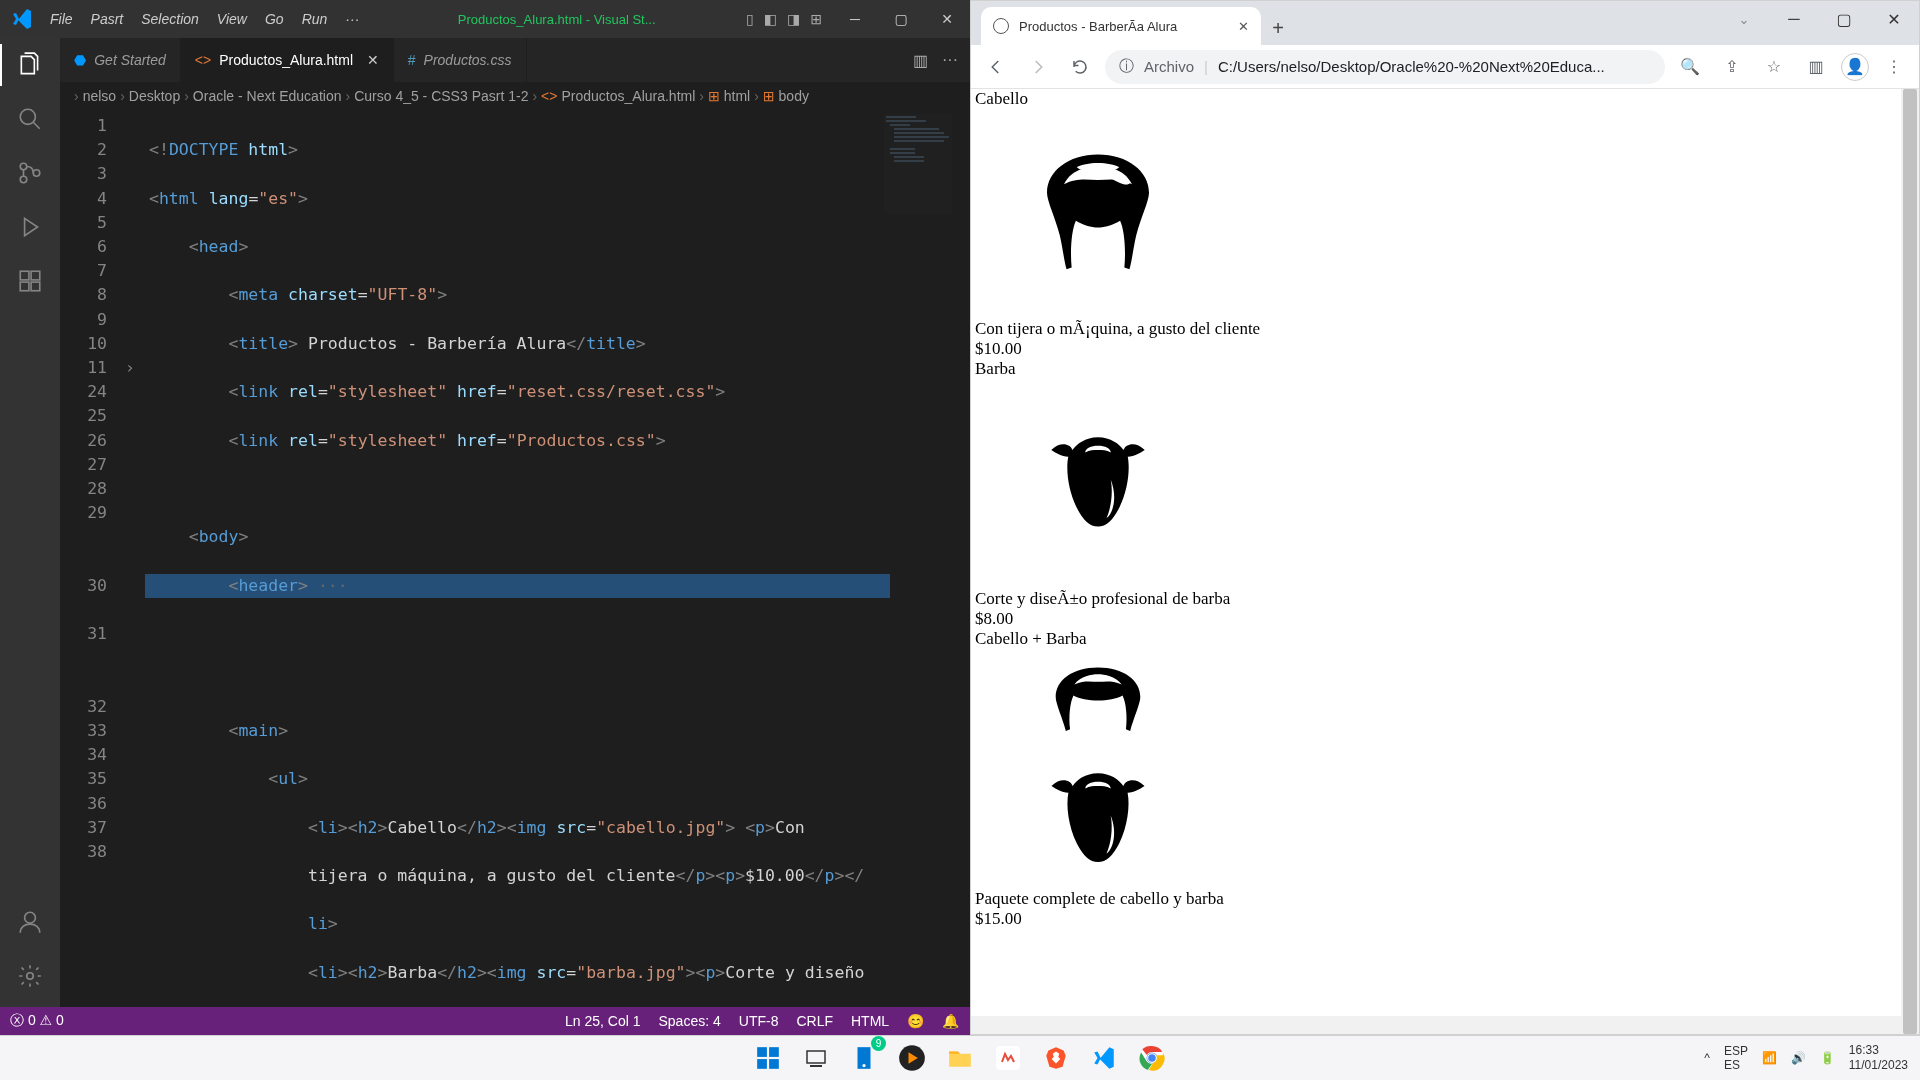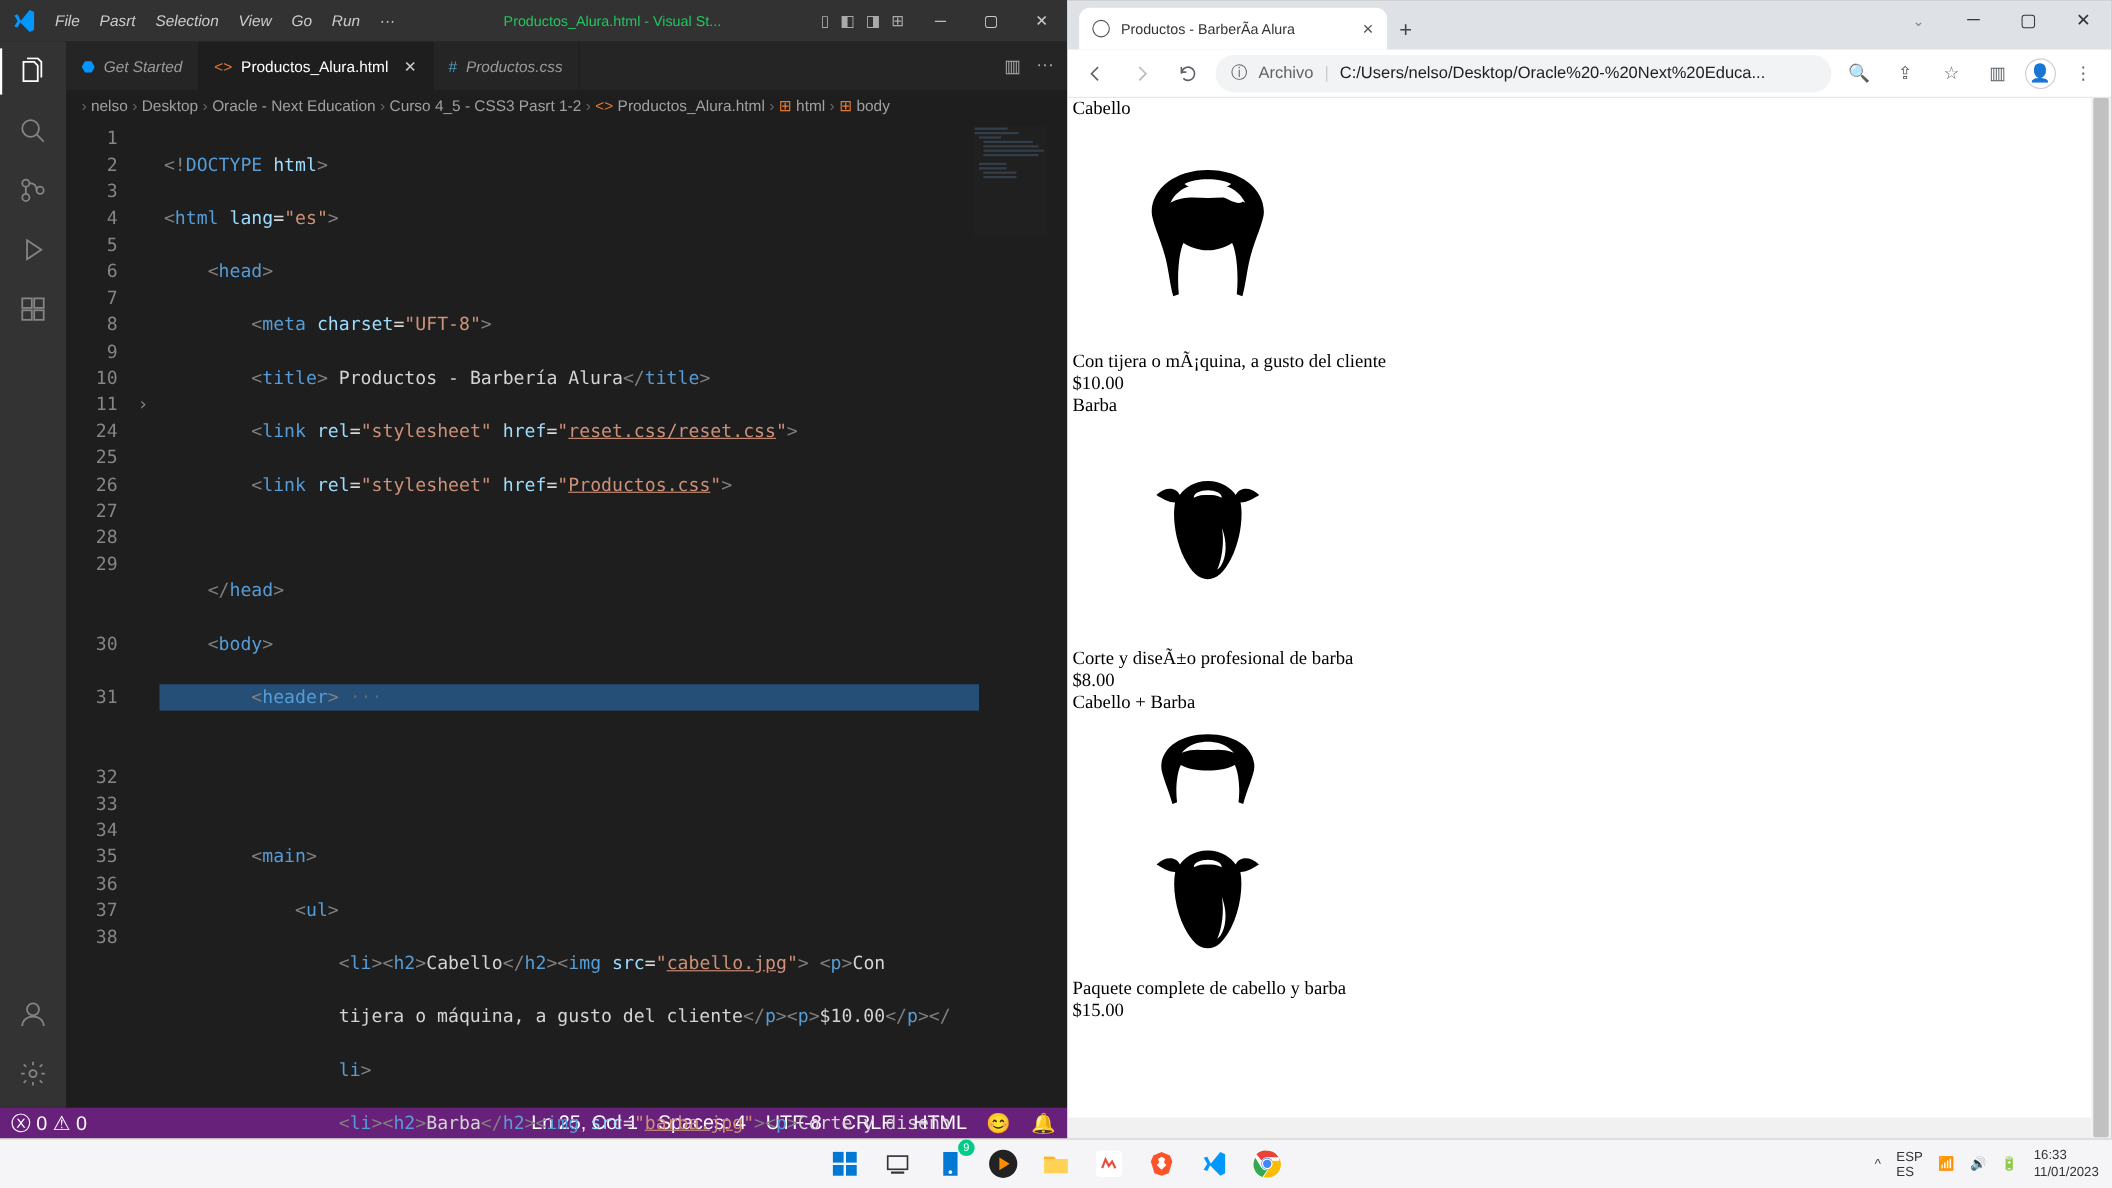--- a/index.html
+++ b/index.html
@@ -41,23 +41,23 @@
 .code { flex: 1; line-height: 24.2px; padding-top: 4px; white-space: pre; color: #d4d4d4; position: relative; }
 .code .line { height: 24.2px; padding-left: 4px; }
 .code .hl-line { background: #264f78; margin-right: 80px; }
 .minimap { position: absolute; right: 18px; top: 4px; width: 68px; height: 100px; opacity: 0.35; }
 
 .tk-tag { color: #569cd6; }
 .tk-attr { color: #9cdcfe; }
 .tk-str { color: #ce9178; }
 .tk-doc { color: #569cd6; margin-top: 36px; }
 .tk-brk { color: #808080; }
-.tk-link { color: #ce9178; text-decoration: underline; }
-
-.statusbar { height: 28px; background: #68217a; display: flex; align-items: center; color: #fff; font-size: 18px; padding: 0 10px; gap: 2px; }
+.tk-link { color: #ce9178; }
+
+.statusbar { height: 28px; background: #68217a; display: flex; align-items: center; color: #fff; font-size: 14px; padding: 0 10px; gap: 2px; }
 .statusbar .right { margin-left: auto; display: flex; gap: 18px; }
 
 
 .chrome { position: absolute; left: 970px; top: 0; width: 950px; height: 1035px; background: #fff; display: flex; flex-direction: column; border: 1px solid #d0d0d0; }
 .chrome-tabstrip { height: 44px; background: #dee1e6; display: flex; align-items: flex-end; padding-left: 10px; position: relative; }
 .chrome-tab { background: #fff; border-radius: 10px 10px 0 0; height: 38px; width: 280px; display: flex; align-items: center; padding: 0 12px; gap: 10px; font-size: 13px; color: #333; }
 .chrome-tab .favicon { width: 16px; height: 16px; border: 1.5px solid #555; border-radius: 50%; position: relative; }
 .chrome-tab .close { margin-left: auto; color: #555; }
 .chrome-newtab { width: 34px; height: 34px; display: flex; align-items: center; justify-content: center; color: #444; font-size: 20px; }
 .chrome-wincontrols { position: absolute; right: 0; top: 0; display: flex; }
@@ -259,21 +259,20 @@
         </div>
         <div class="code">
 <div class="line"><span class="tk-brk">&lt;!</span><span class="tk-doc">DOCTYPE</span> <span class="tk-attr">html</span><span class="tk-brk">&gt;</span></div>
 <div class="line"><span class="tk-brk">&lt;</span><span class="tk-tag">html</span> <span class="tk-attr">lang</span>=<span class="tk-str">"es"</span><span class="tk-brk">&gt;</span></div>
 <div class="line">    <span class="tk-brk">&lt;</span><span class="tk-tag">head</span><span class="tk-brk">&gt;</span></div>
 <div class="line">        <span class="tk-brk">&lt;</span><span class="tk-tag">meta</span> <span class="tk-attr">charset</span>=<span class="tk-str">"UFT-8"</span><span class="tk-brk">&gt;</span></div>
 <div class="line">        <span class="tk-brk">&lt;</span><span class="tk-tag">title</span><span class="tk-brk">&gt;</span> Productos - Barbería Alura<span class="tk-brk">&lt;/</span><span class="tk-tag">title</span><span class="tk-brk">&gt;</span></div>
 <div class="line">        <span class="tk-brk">&lt;</span><span class="tk-tag">link</span> <span class="tk-attr">rel</span>=<span class="tk-str">"stylesheet"</span> <span class="tk-attr">href</span>=<span class="tk-str">"</span><span class="tk-link">reset.css/reset.css</span><span class="tk-str">"</span><span class="tk-brk">&gt;</span></div>
 <div class="line">        <span class="tk-brk">&lt;</span><span class="tk-tag">link</span> <span class="tk-attr">rel</span>=<span class="tk-str">"stylesheet"</span> <span class="tk-attr">href</span>=<span class="tk-str">"</span><span class="tk-link">Productos.css</span><span class="tk-str">"</span><span class="tk-brk">&gt;</span></div>
 <div class="line"></div>
-<div class="line">    <span class="tk-brk">&lt;/</span><span class="tk-tag">head</span><span class="tk-brk">&gt;</span></div>
 <div class="line">    <span class="tk-brk">&lt;</span><span class="tk-tag">body</span><span class="tk-brk">&gt;</span></div>
 <div class="line hl-line">        <span class="tk-brk">&lt;</span><span class="tk-tag">header</span><span class="tk-brk">&gt;</span><span style="color:#666"> ···</span></div>
 <div class="line"></div>
 <div class="line"></div>
 <div class="line">        <span class="tk-brk">&lt;</span><span class="tk-tag">main</span><span class="tk-brk">&gt;</span></div>
 <div class="line">            <span class="tk-brk">&lt;</span><span class="tk-tag">ul</span><span class="tk-brk">&gt;</span></div>
 <div class="line">                <span class="tk-brk">&lt;</span><span class="tk-tag">li</span><span class="tk-brk">&gt;&lt;</span><span class="tk-tag">h2</span><span class="tk-brk">&gt;</span>Cabello<span class="tk-brk">&lt;/</span><span class="tk-tag">h2</span><span class="tk-brk">&gt;&lt;</span><span class="tk-tag">img</span> <span class="tk-attr">src</span>=<span class="tk-str">"</span><span class="tk-link">cabello.jpg</span><span class="tk-str">"</span><span class="tk-brk">&gt;</span> <span class="tk-brk">&lt;</span><span class="tk-tag">p</span><span class="tk-brk">&gt;</span>Con </div>
 <div class="line">                tijera o máquina, a gusto del cliente<span class="tk-brk">&lt;/</span><span class="tk-tag">p</span><span class="tk-brk">&gt;&lt;</span><span class="tk-tag">p</span><span class="tk-brk">&gt;</span>$10.00<span class="tk-brk">&lt;/</span><span class="tk-tag">p</span><span class="tk-brk">&gt;&lt;/</span></div>
 <div class="line">                <span class="tk-tag">li</span><span class="tk-brk">&gt;</span></div>
 <div class="line">                <span class="tk-brk">&lt;</span><span class="tk-tag">li</span><span class="tk-brk">&gt;&lt;</span><span class="tk-tag">h2</span><span class="tk-brk">&gt;</span>Barba<span class="tk-brk">&lt;/</span><span class="tk-tag">h2</span><span class="tk-brk">&gt;&lt;</span><span class="tk-tag">img</span> <span class="tk-attr">src</span>=<span class="tk-str">"</span><span class="tk-link">barba.jpg</span><span class="tk-str">"</span><span class="tk-brk">&gt;&lt;</span><span class="tk-tag">p</span><span class="tk-brk">&gt;</span>Corte y diseño </div>

